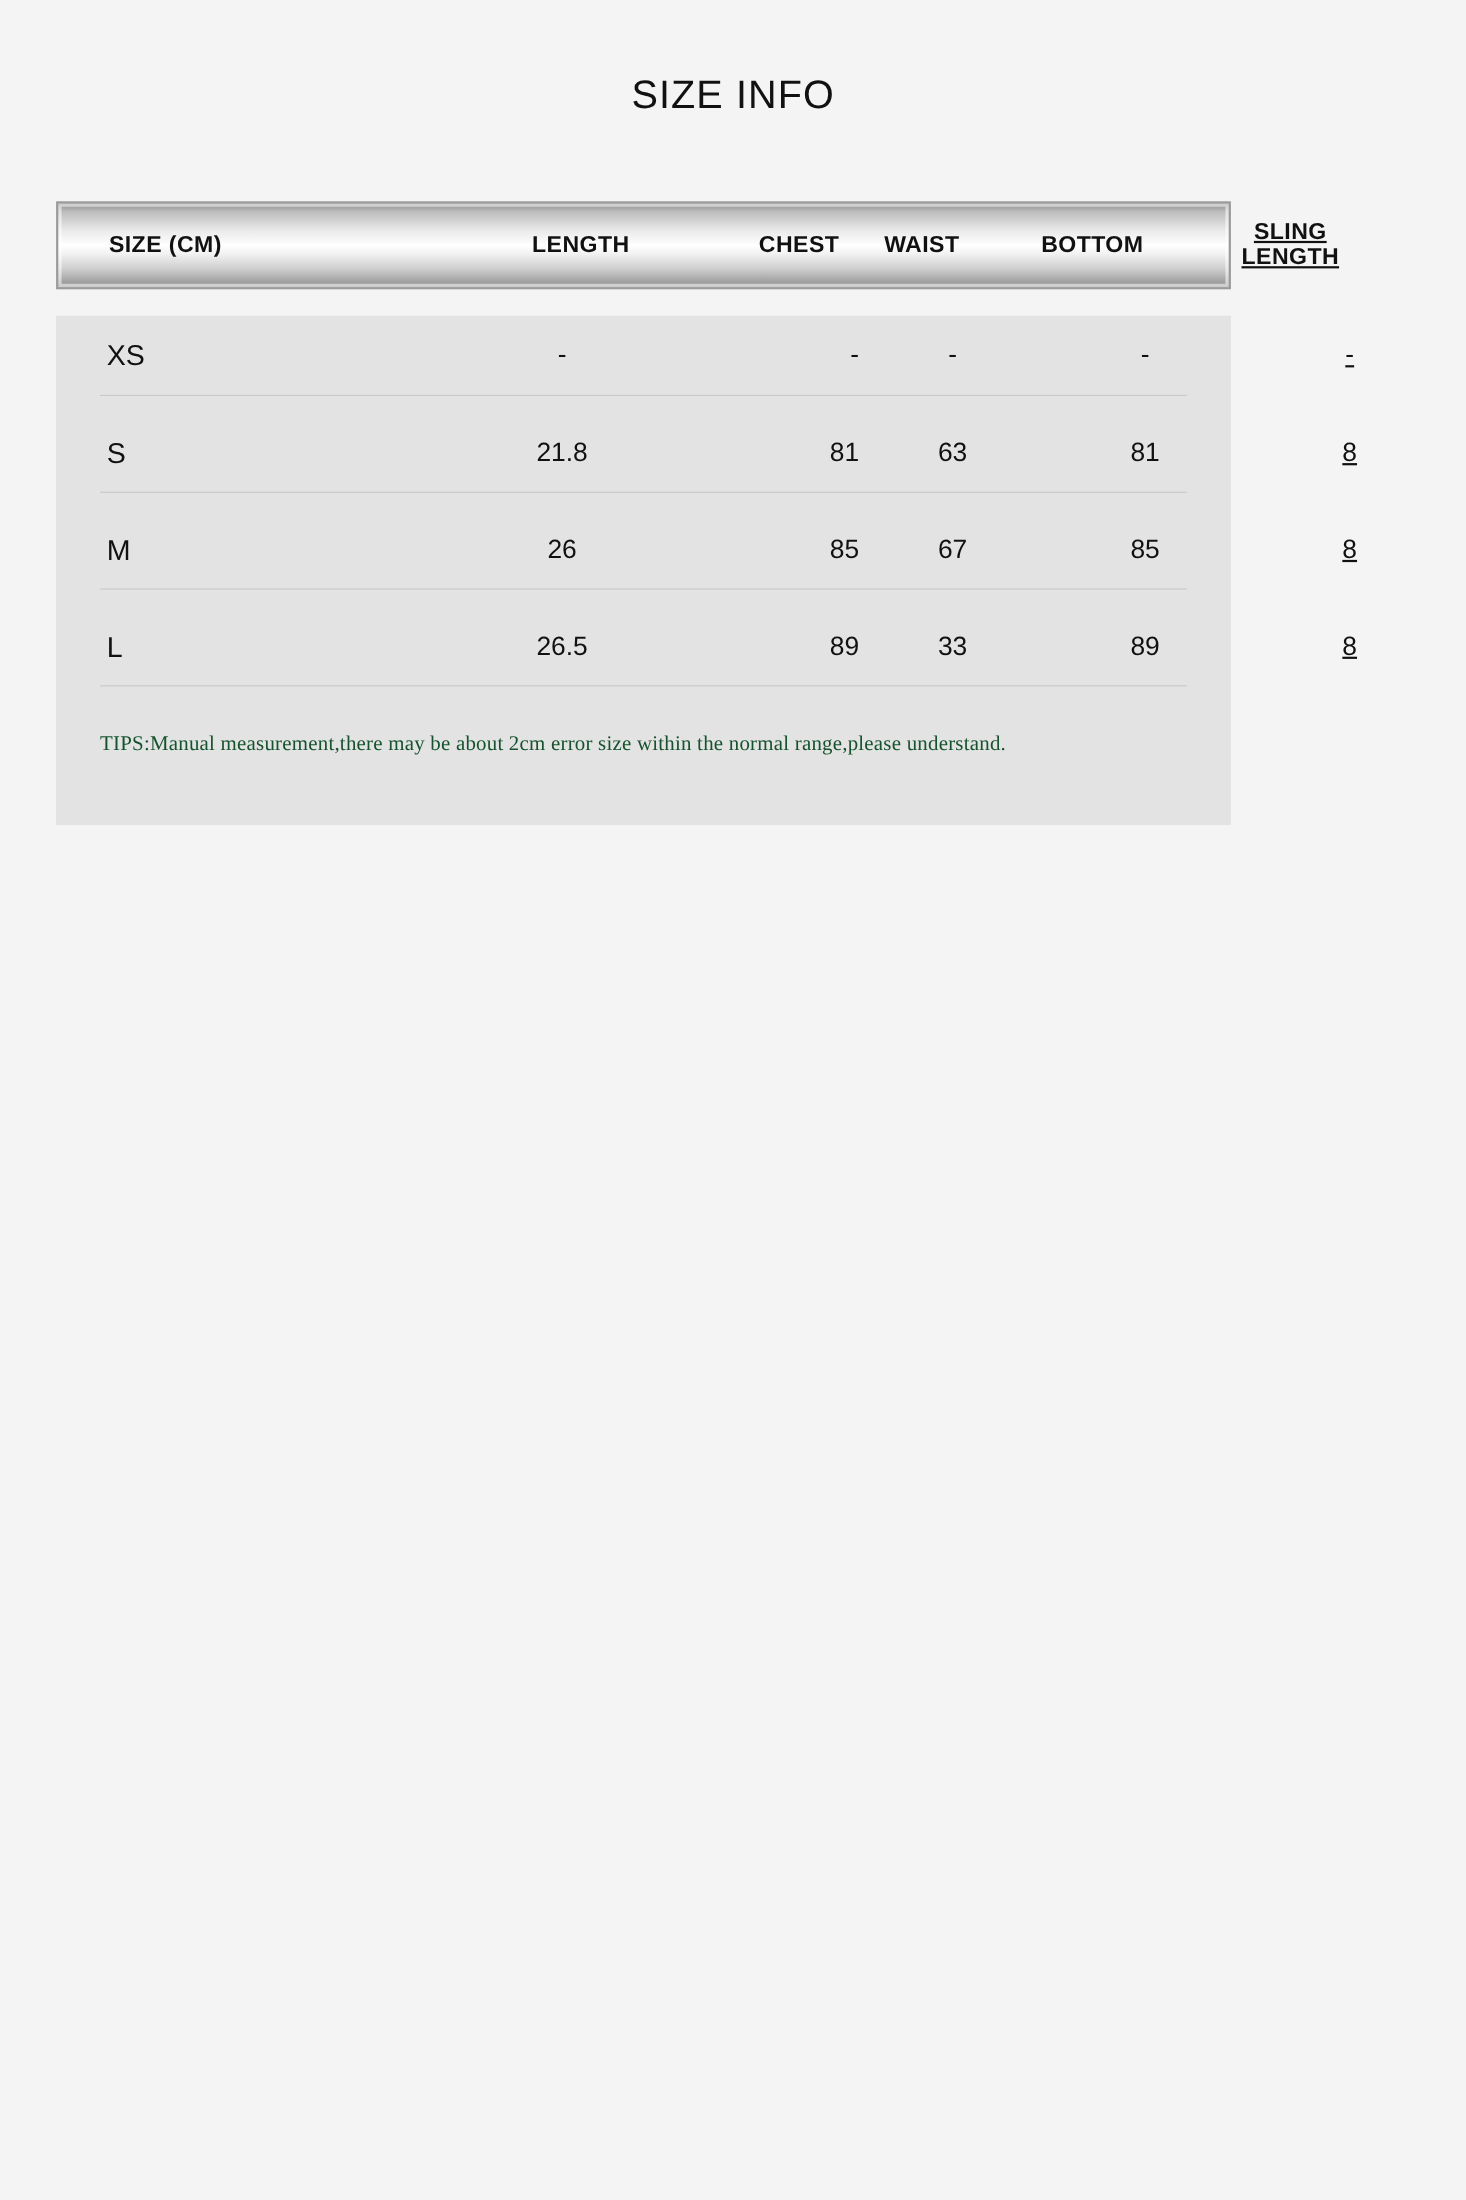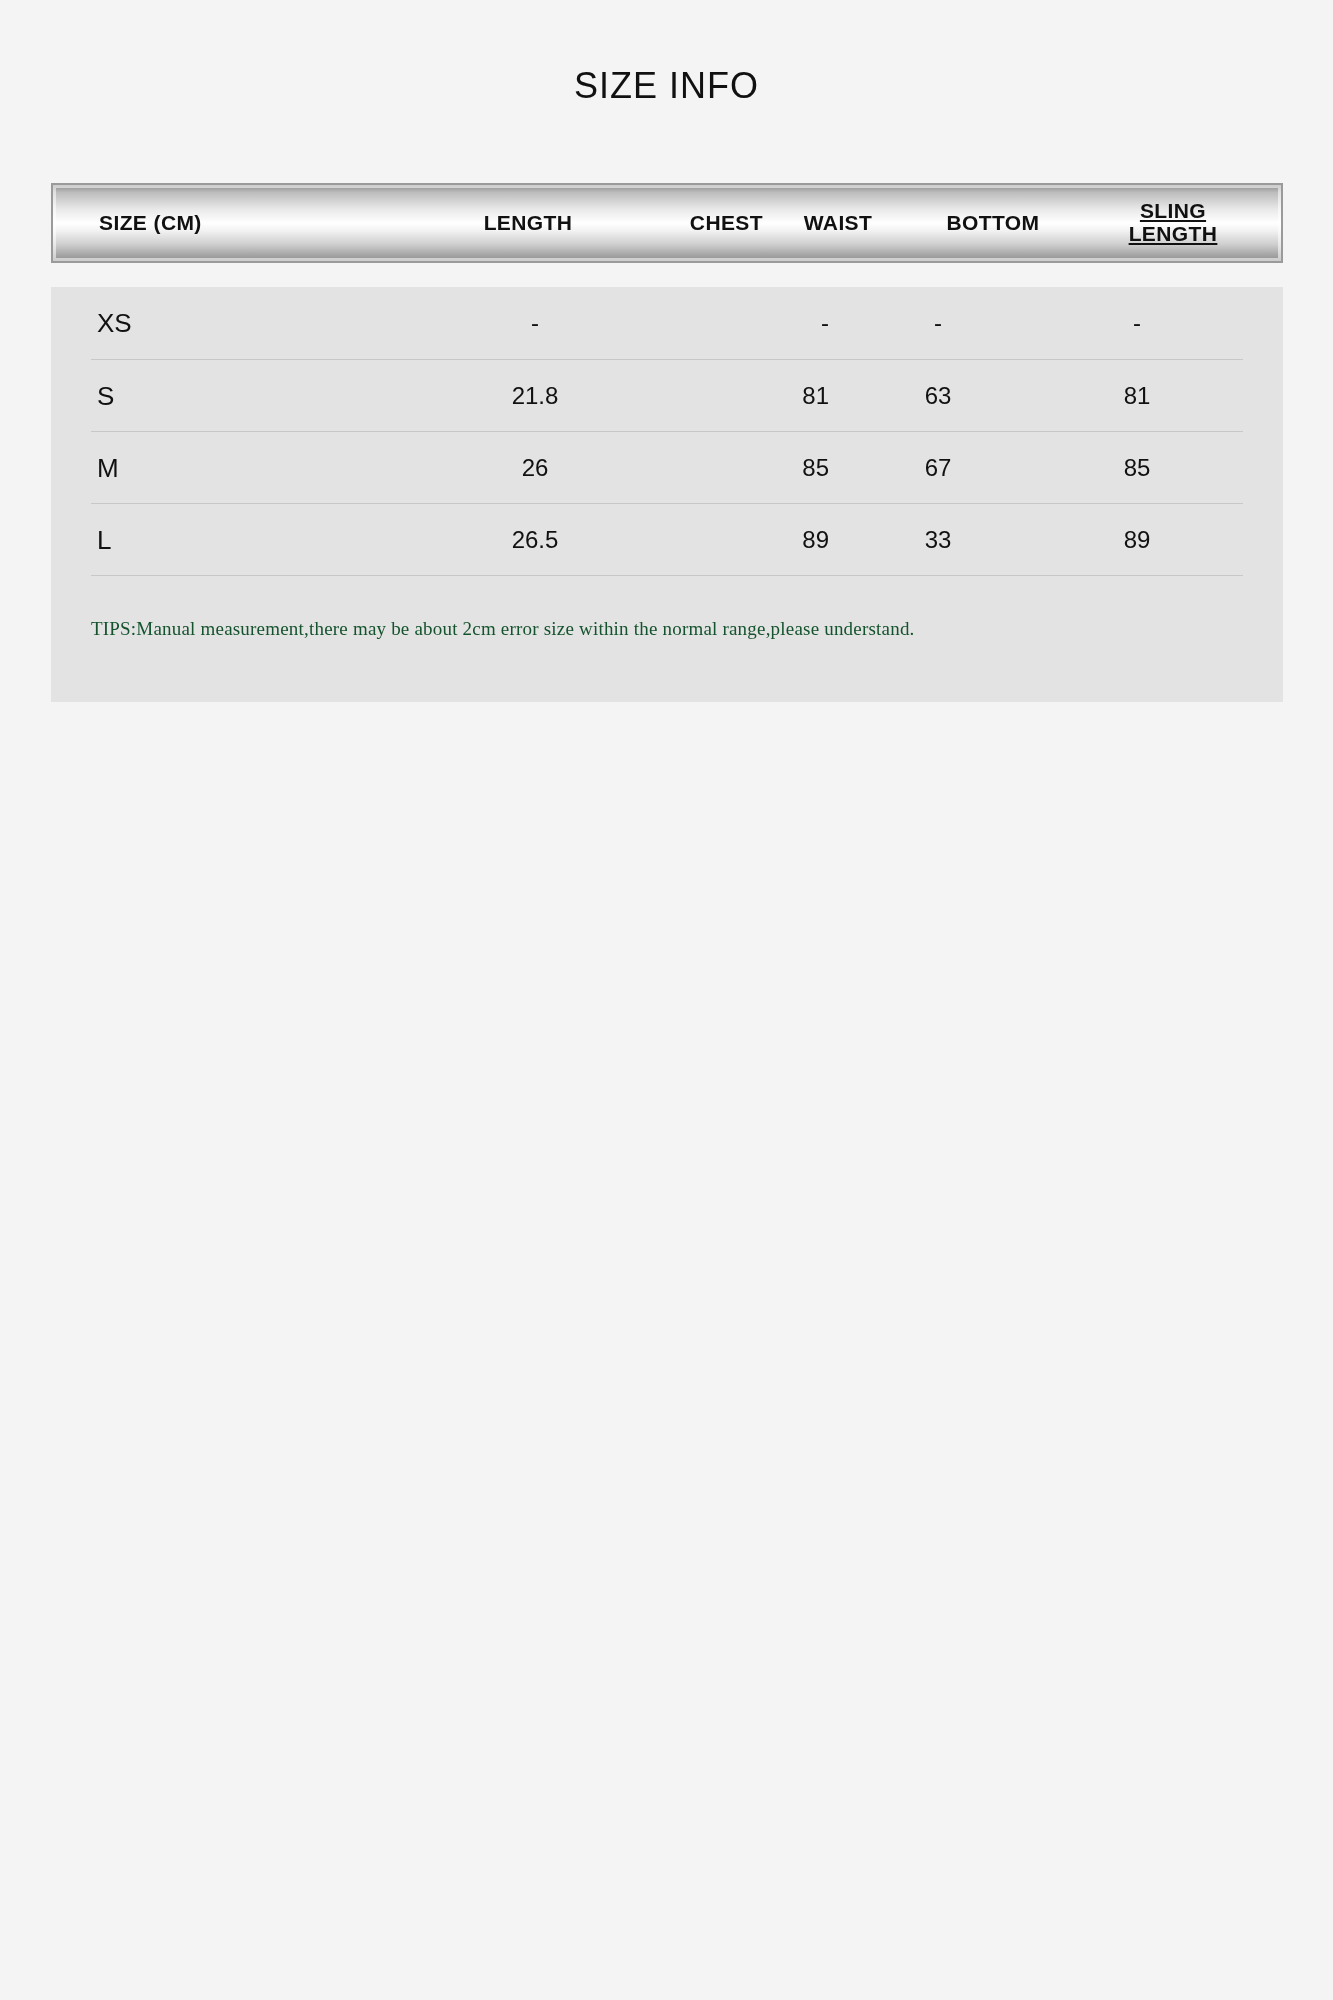--- a/index.html
+++ b/index.html
@@ -25,21 +25,21 @@
     font-weight: 400;
     letter-spacing: 1px;
     color: #111111;
     line-height: 1;
   }
 
   .table-wrap {
     position: absolute;
     left: 51px;
     top: 183px;
-    width: 1232px;
+    width: 1068px;
   }
 
   
   .table-head {
     position: relative;
     height: 80px;
     border: 2px solid #9a9a9a;
     box-sizing: border-box;
     background: linear-gradient(to bottom,
         #8d8d8d 0%,
@@ -71,23 +71,22 @@
 
   .table-body {
     background: #e3e3e3;
     padding: 0 0 62px 0;
   }
 
   .row {
     display: flex;
     align-items: center;
     height: 71px;
-    margin: 0 40px;
+    margin: 16px 40px;
     border-bottom: 1px solid #c8c8c8;
-    gap: 24px;
   }
   .row.first {
     height: 72px;
     margin-top: 24px;
   }
   .row.last {
     border-bottom: 1px solid #c8c8c8;
   }
 
   .cell {

